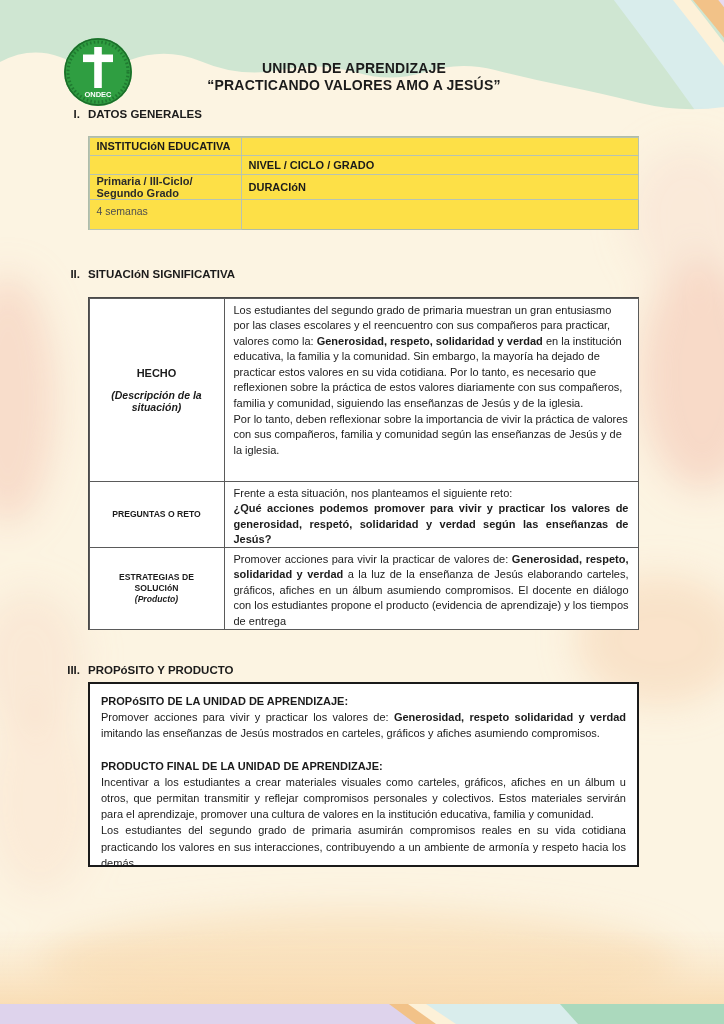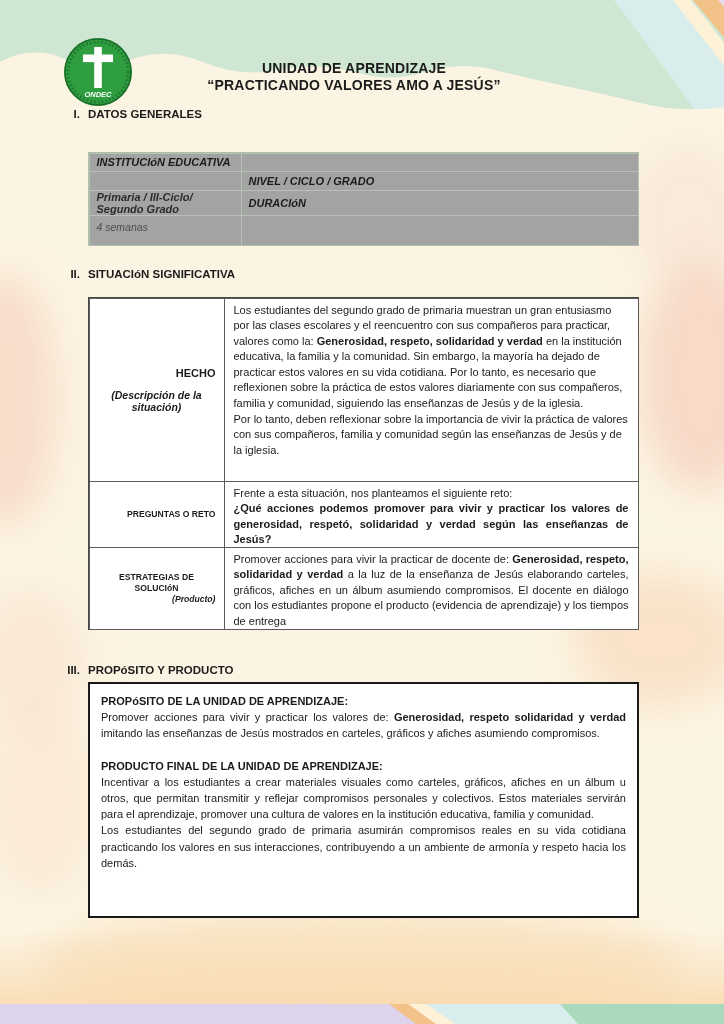--- a/index.html
+++ b/index.html
@@ -3,55 +3,55 @@
 <meta charset="utf-8">
 <style>
   html,body{margin:0;padding:0;}
   body{
     width:724px;height:1024px;position:relative;overflow:hidden;
     font-family:"Liberation Sans",sans-serif;color:#1b1b1b;background:#fcf4e2;
   }
   .bg{position:absolute;inset:0;z-index:0;}
   .content{position:absolute;inset:0;z-index:1;}
 
-  .logo{position:absolute;left:62px;top:36px;width:72px;height:72px;font-style:italic;}
+  .logo{position:absolute;left:62px;top:36px;width:72px;height:72px;}
 
   .doc-title{position:absolute;left:0;right:16px;top:60px;text-align:center;
     font-weight:bold;font-size:14px;line-height:17px;letter-spacing:.2px;}
 
   .sec-heading{position:absolute;left:58px;font-weight:bold;font-size:11.5px;display:flex;}
   .sec-num{display:inline-block;width:22px;text-align:right;}
   .sec-label{margin-left:8px;}
 
   
-  .t1{position:absolute;left:88px;top:152px;width:549px;
+  .t1{position:absolute;left:88px;top:136px;width:549px;
     display:grid;grid-template-columns:152px 1fr;grid-template-rows:18px 19px 25px 30px;
-    background:#a3a3a3;border:1px solid #aebcaa;font-style:italic;}
+    background:#fde047;border:1px solid #aebcaa;}
   .t1 .cell{border:1px solid #b7c3b2;display:flex;align-items:center;
     padding:0 7px;font-size:11px;margin:-0.5px;}
   .t1 .lab{font-weight:bold;}
   .t1 .val-bold{font-weight:bold;color:#2b2b2b;}
   .t1 .val-dim{color:#4f4f4f;font-size:10.5px;align-items:flex-start;padding-top:5px;}
 
   
   .t2{position:absolute;left:88px;top:297px;width:549px;background:#ffffff;
     display:grid;grid-template-columns:135px 1fr;grid-template-rows:183px 66px 82px;
     border:1px solid #4a4a4a;}
   .t2 .cell{border:1px solid #5a5a5a;margin:-0.5px;overflow:hidden;}
-  .t2 .labcell{display:flex;flex-direction:column;align-items:flex-end;justify-content:center;
+  .t2 .labcell{display:flex;flex-direction:column;align-items:center;justify-content:center;
     text-align:center;font-weight:bold;padding:4px 8px;}
   .t2 .labcell .main{font-size:11px;}
   .t2 .labcell .sub{font-size:10.5px;margin-top:10px;font-style:italic;}
   .t2 .labcell.small .main{font-size:8.6px;line-height:11px;}
   .t2 .labcell.small .sub{font-size:8.6px;margin-top:0;line-height:11px;}
   .t2 .body{font-size:11px;line-height:15.6px;padding:4px 9px;}
   .t2 .just{text-align:justify;}
 
   
-  .box3{position:absolute;left:88px;top:682px;width:551px;height:236px;background:#fff;
+  .box3{position:absolute;left:88px;top:682px;width:551px;height:185px;background:#fff;
     border:2px solid #1a1a1a;box-sizing:border-box;padding:9px 11px;
     font-size:11px;line-height:16.2px;}
   .box3 .bh{font-weight:bold;}
   .box3 p{margin:0;text-align:justify;}
   .box3 .gap{height:16px;}
 </style>
 </head>
 <body>
 
 <svg class="bg" width="724" height="1024" viewBox="0 0 724 1024" aria-hidden="true">
@@ -142,21 +142,21 @@
 
     <div class="cell labcell small">
       <div class="main">PREGUNTAS O RETO</div>
     </div>
     <div class="cell body just"><span>Frente a esta situación, nos planteamos el siguiente reto:</span><br><b> ¿Qué acciones podemos promover para vivir y practicar los valores de generosidad, respetó, solidaridad y verdad según las enseñanzas de Jesús?</b></div>
 
     <div class="cell labcell small">
       <div class="main">ESTRATEGIAS DE SOLUCIóN</div>
       <div class="sub">(Producto)</div>
     </div>
-    <div class="cell body just"><span>Promover acciones para vivir la practicar de docente de: </span><b>Generosidad, respeto, solidaridad y verdad</b><span> a la luz de la enseñanza de Jesús elaborando carteles, gráficos, afiches en un álbum asumiendo compromisos. El docente en diálogo con los estudiantes propone el producto (evidencia de aprendizaje) y los tiempos de entrega</span></div>
+    <div class="cell body just"><span>Promover acciones para vivir la practicar de valores de: </span><b>Generosidad, respeto, solidaridad y verdad</b><span> a la luz de la enseñanza de Jesús elaborando carteles, gráficos, afiches en un álbum asumiendo compromisos. El docente en diálogo con los estudiantes propone el producto (evidencia de aprendizaje) y los tiempos de entrega</span></div>
   </div>
 
   <div class="sec-heading" style="top:664px">
     <span class="sec-num">III.</span>
     <span class="sec-label">PROPóSITO Y PRODUCTO</span>
   </div>
 
   <div class="box3">
     <div class="bh">PROPóSITO DE LA UNIDAD DE APRENDIZAJE:</div>
     <p><span>Promover acciones para vivir y practicar los valores de: </span><b>Generosidad, respeto solidaridad y verdad</b><span> imitando las enseñanzas de Jesús mostrados en carteles, gráficos y afiches asumiendo compromisos.</span></p>

